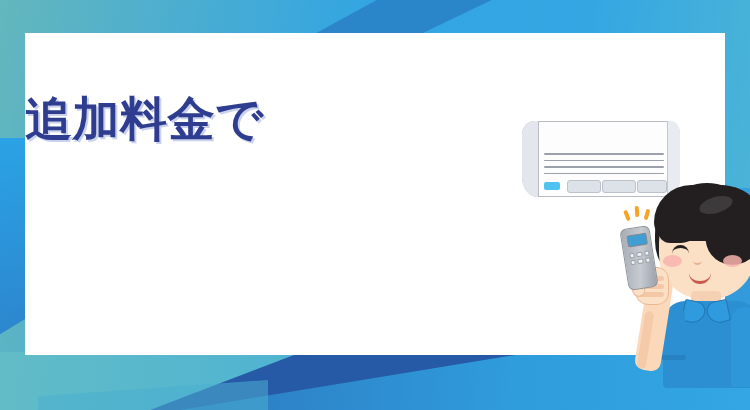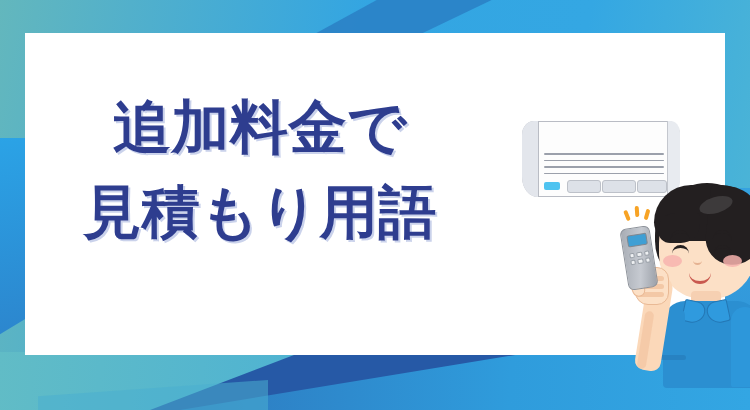--- a/index.html
+++ b/index.html
@@ -84,25 +84,24 @@
     height: 322px;
     background: #ffffff;
   }
 
   
   .headline {
     position: absolute;
     left: 0;
     top: 52px;
     width: 470px;
-    text-align: center;
     color: #2e3d8f;
     font-family: "DejaVu Sans", "Liberation Sans", sans-serif;
     font-weight: bold;
-    font-size: 58px;
+    font-size: 47px;
     line-height: 1.46;
     letter-spacing: .5px;
     text-shadow: 2px 2px 0 rgba(150,165,215,.50);
     white-space: nowrap;
   }
   .headline .ln { display: block; }
 
   
   .ac {
     position: absolute;
@@ -366,21 +365,20 @@
   <div class="bg-shape wedge-right"></div>
   <div class="bg-shape wedge-bottom-teal"></div>
   <div class="bg-shape wedge-bottom-dark"></div>
   <div class="bg-shape wedge-bottom-mid"></div>
   <div class="bg-shape wedge-bottom-sliver"></div>
 
   <div class="card">
 
     <div class="headline">
       <span class="ln">追加料金で</span>
-      <span class="ln">見積もり用語</span>
     </div>
 
     <div class="ac">
       <div class="ac-body"></div>
       <div class="ac-leftcap"></div>
       <div class="ac-rightcap"></div>
       <div class="ac-vents">
         <i></i>
         <i></i>
         <i></i>

